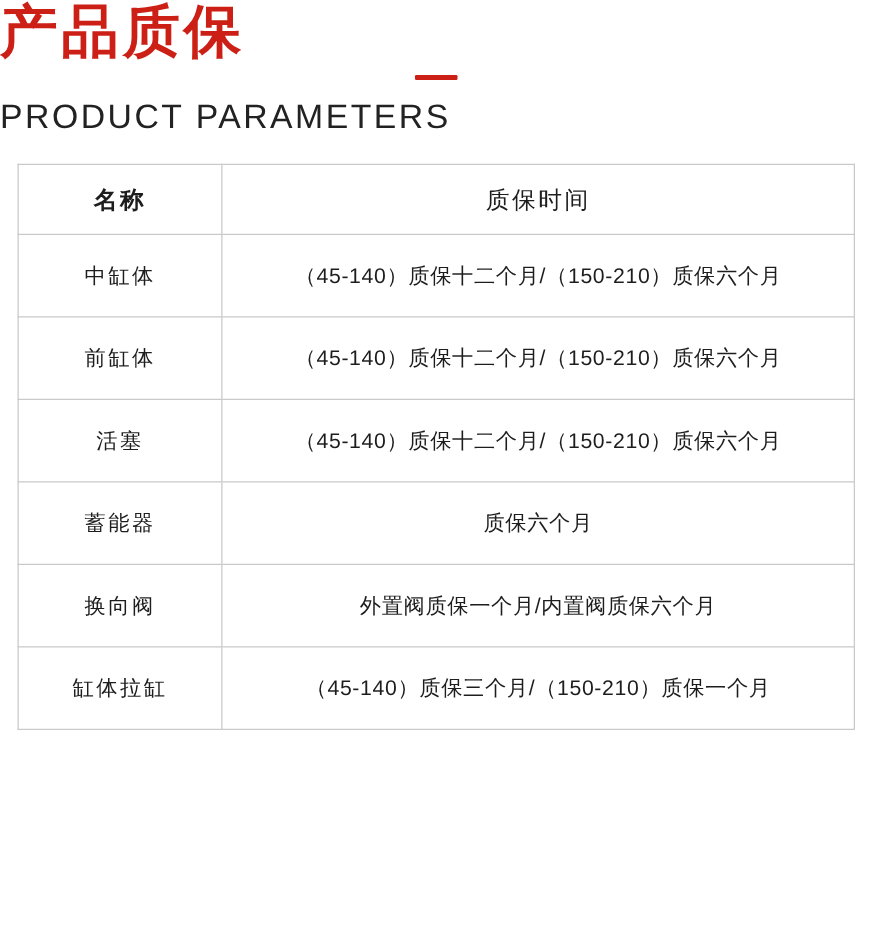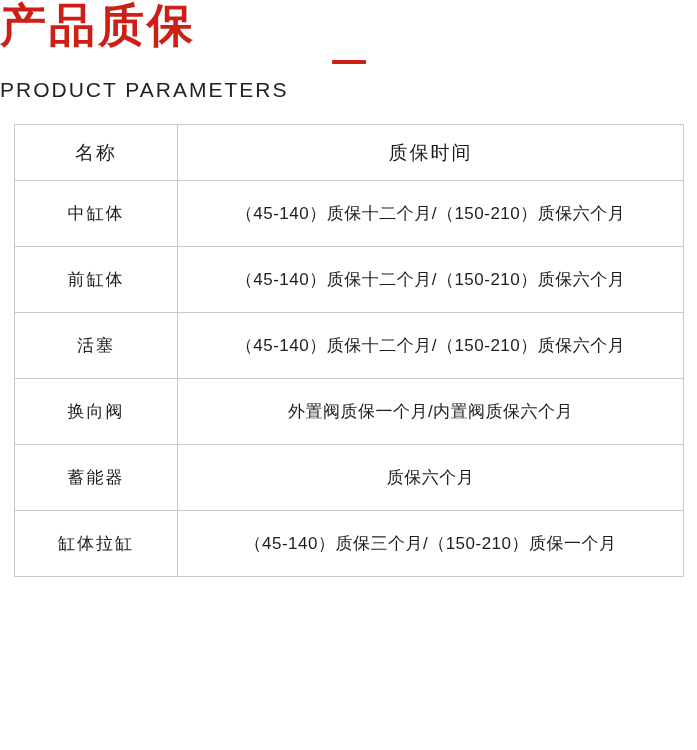--- a/index.html
+++ b/index.html
@@ -36,21 +36,21 @@
     overflow: hidden;
   }
   .title-divider {
     width: 34px;
     height: 4px;
     background: #cc1f15;
     margin: 12px auto 0 auto;
     border-radius: 1px;
   }
   .sub-title {
-    font-size: 21px;
+    font-size: 27px;
     letter-spacing: 2px;
     color: #222;
     margin: 14px 0 0 0;
     font-weight: normal;
   }
   .table-wrap {
     margin: 22px 14px 0 14px;
   }
   table.params {
     width: 669px;
@@ -75,20 +75,21 @@
   td.col-name {
     width: 163px;
     letter-spacing: 2px;
   }
   td.col-value {
     width: 506px;
     letter-spacing: 0.5px;
   }
   tr.head td.col-name {
     letter-spacing: 6px;
+    font-weight: bold;
   }
   tr.head td.col-value {
     letter-spacing: 3px;
   }
 </style>
 </head>
 <body>
 
 <div class="page">
 
@@ -111,26 +112,26 @@
         </tr>
         <tr>
           <td class="col-name">前缸体</td>
           <td class="col-value">（45-140）质保十二个月/（150-210）质保六个月</td>
         </tr>
         <tr>
           <td class="col-name">活塞</td>
           <td class="col-value">（45-140）质保十二个月/（150-210）质保六个月</td>
         </tr>
         <tr>
+          <td class="col-name">蓄能器</td>
+          <td class="col-value">质保六个月</td>
+        </tr>
+        <tr>
           <td class="col-name">换向阀</td>
           <td class="col-value">外置阀质保一个月/内置阀质保六个月</td>
-        </tr>
-        <tr>
-          <td class="col-name">蓄能器</td>
-          <td class="col-value">质保六个月</td>
         </tr>
         <tr>
           <td class="col-name">缸体拉缸</td>
           <td class="col-value">（45-140）质保三个月/（150-210）质保一个月</td>
         </tr>
       </tbody>
     </table>
   </div>
 
 </div>

